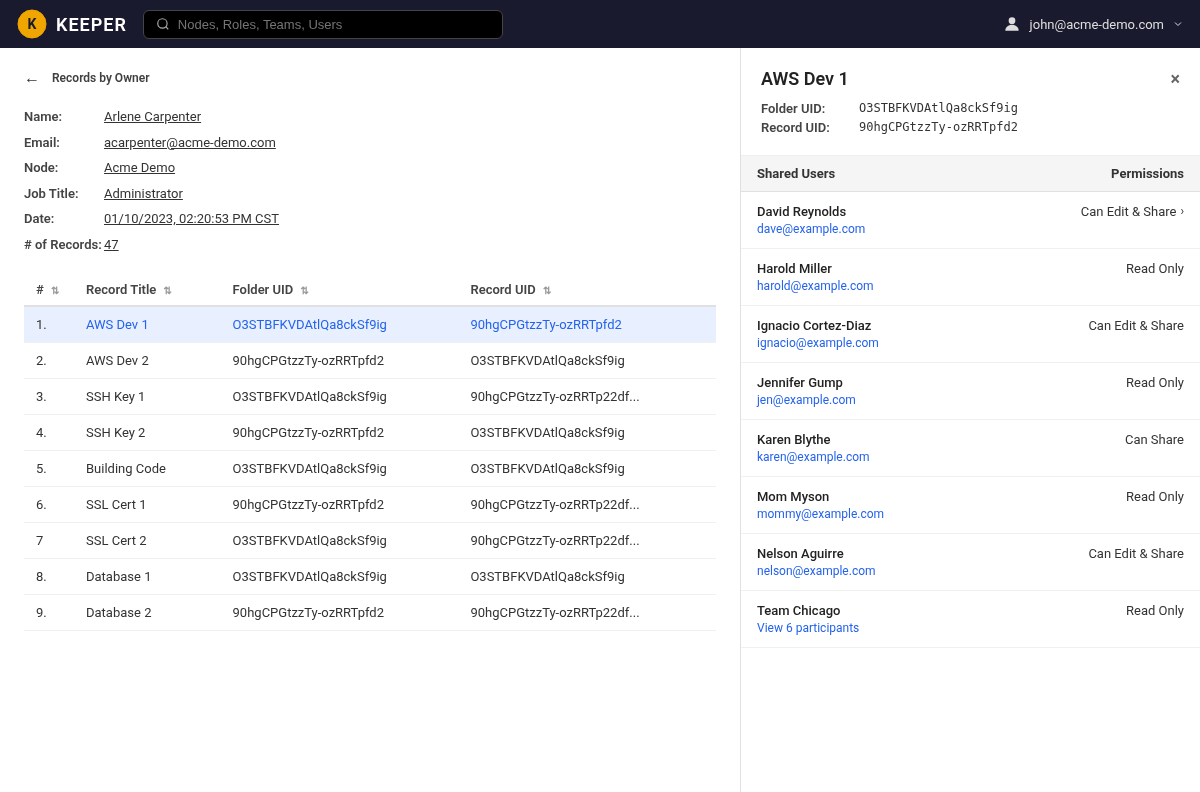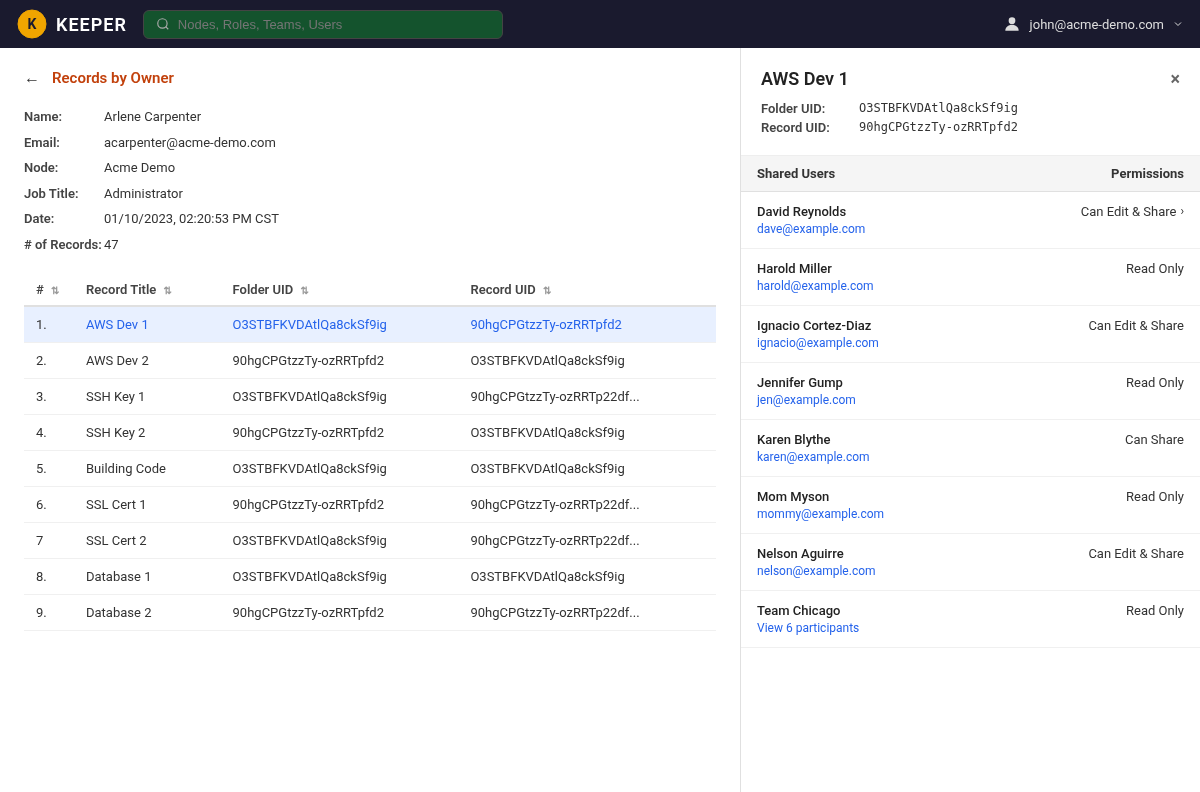--- a/index.html
+++ b/index.html
@@ -37,21 +37,21 @@
       color: #fff;
       font-size: 18px;
       font-weight: 600;
       letter-spacing: 1px;
     }
     .search-bar {
       flex: 1;
       max-width: 360px;
       display: flex;
       align-items: center;
-      background: #14532d;
+      background: #000000;
       border: 1px solid #444;
       border-radius: 6px;
       padding: 6px 12px;
       gap: 8px;
     }
     .search-bar input {
       background: transparent;
       border: none;
       color: #aaa;
       font-size: 13px;
@@ -90,42 +90,43 @@
       align-items: center;
       gap: 12px;
       margin-bottom: 20px;
     }
     .back-btn {
       cursor: pointer;
       color: #333;
       font-size: 16px;
     }
     .page-title {
-      font-size: 15px;
+      font-size: 12px;
       font-weight: 600;
-      color: #c2410c;
+      color: #404040;
     }
 
     .meta-section {
       margin-bottom: 20px;
     }
     .meta-row {
       display: flex;
       gap: 0;
       margin-bottom: 6px;
       font-size: 13px;
       line-height: 1.5;
     }
     .meta-label {
       font-weight: 600;
       color: #444;
       min-width: 80px;
     }
     .meta-value {
       color: #333;
+      text-decoration: underline;
     }
 
     
     .records-table {
       width: 100%;
       border-collapse: collapse;
       font-size: 13px;
     }
     .records-table thead tr {
       border-bottom: 2px solid #e0e0e0;

